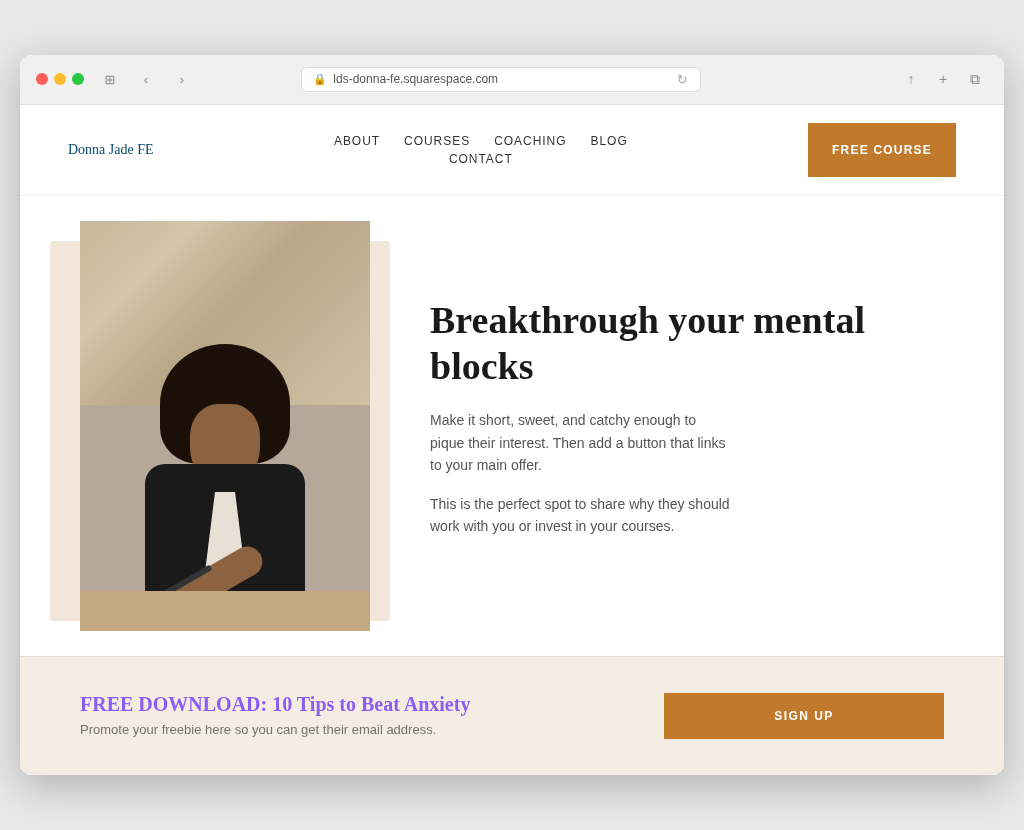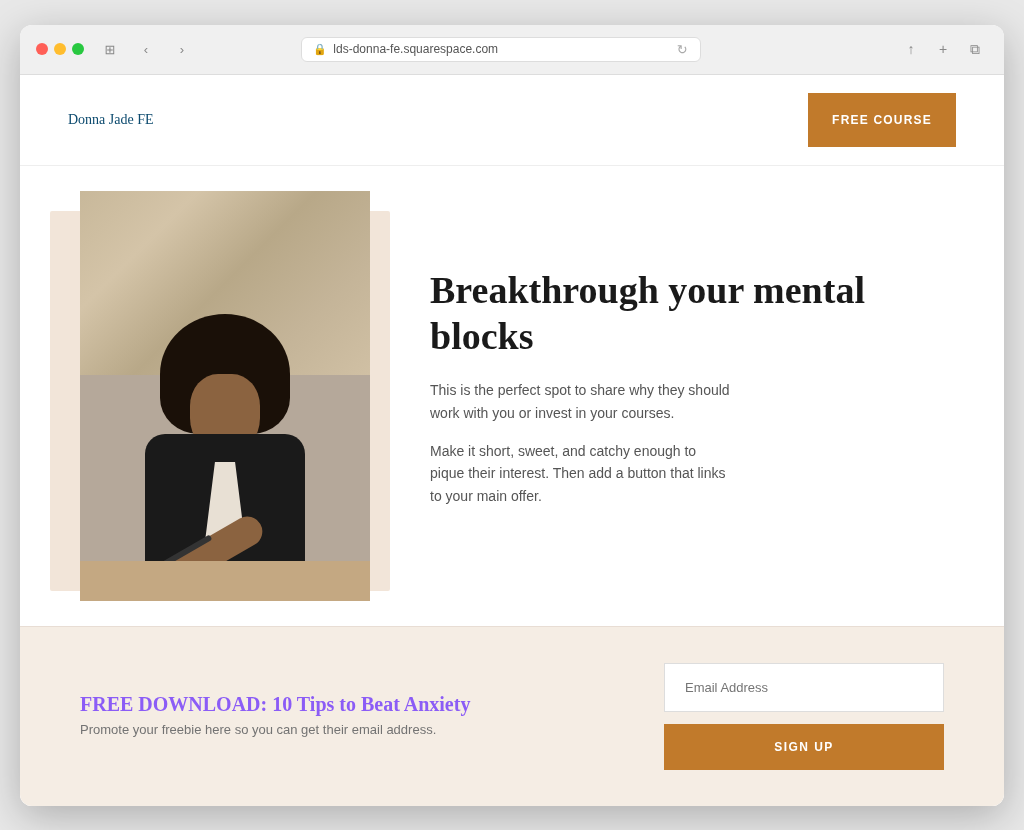--- a/index.html
+++ b/index.html
@@ -411,20 +411,31 @@
       <button class="browser-action-btn">+</button>
       <button class="browser-action-btn">⧉</button>
     </div>
   </div>
 
   <div class="website">
 
     <header class="site-header">
       <div class="site-logo">Donna Jade FE</div>
 
+      <nav class="site-nav">
+        <div class="nav-row">
+          <a class="nav-link">ABOUT</a>
+          <a class="nav-link">COURSES</a>
+          <a class="nav-link">COACHING</a>
+          <a class="nav-link">BLOG</a>
+        </div>
+        <div class="nav-row">
+          <a class="nav-link">CONTACT</a>
+        </div>
+      </nav>
 
       <button class="free-course-btn">FREE COURSE</button>
     </header>
 
     <section class="hero-section">
       <div class="hero-image-container">
         <div class="hero-bg-rectangle"></div>
         <div class="hero-image">
 
           <div class="hero-image-bg"></div>
@@ -435,31 +446,30 @@
             <div class="figure-shirt"></div>
             <div class="figure-arm"></div>
             <div class="figure-pen"></div>
             <div class="figure-table"></div>
           </div>
         </div>
       </div>
 
       <div class="hero-content">
         <h1 class="hero-title">Breakthrough your mental blocks</h1>
+        <p class="hero-desc">Make it short, sweet, and catchy enough to pique their interest. Then add a button that links to your main offer.</p>
         <p class="hero-desc">This is the perfect spot to share why they should work with you or invest in your courses.</p>
-        <p class="hero-desc">Make it short, sweet, and catchy enough to pique their interest. Then add a button that links to your main offer.</p>
       </div>
     </section>
 
     <section class="free-download-section">
       <div class="free-download-text">
         <h2 class="free-download-title">FREE DOWNLOAD: 10 Tips to Beat Anxiety</h2>
         <p class="free-download-desc">Promote your freebie here so you can get their email address.</p>
       </div>
 
       <div class="free-download-form">
-        <input type="email" class="email-input" placeholder="Email Address" style="">
         <button class="sign-up-btn">SIGN UP</button>
       </div>
     </section>
 
   </div>
 </div>
 
 </body></html>

